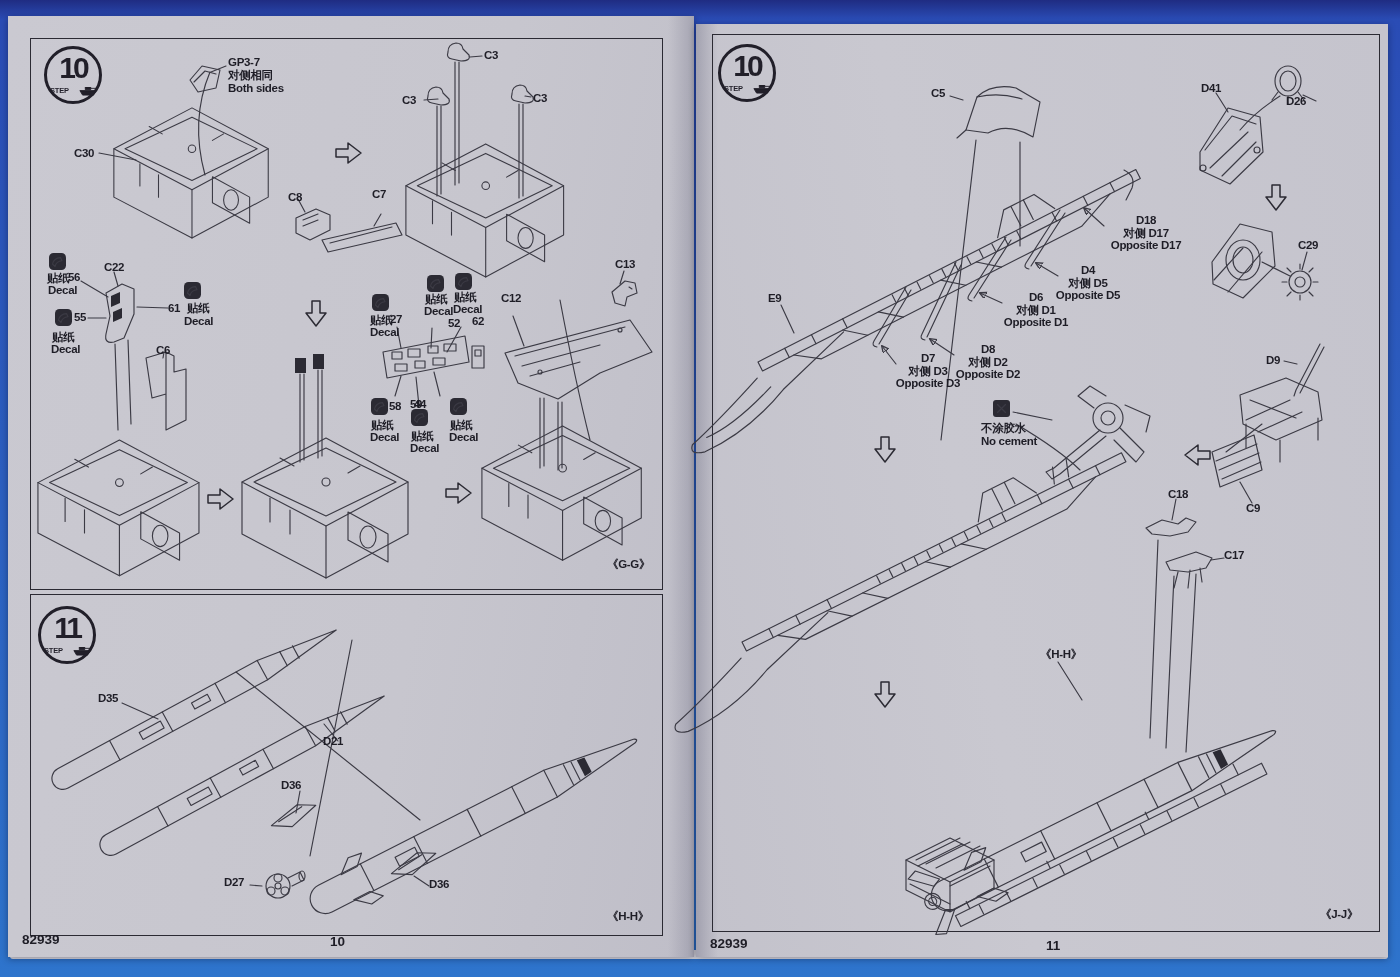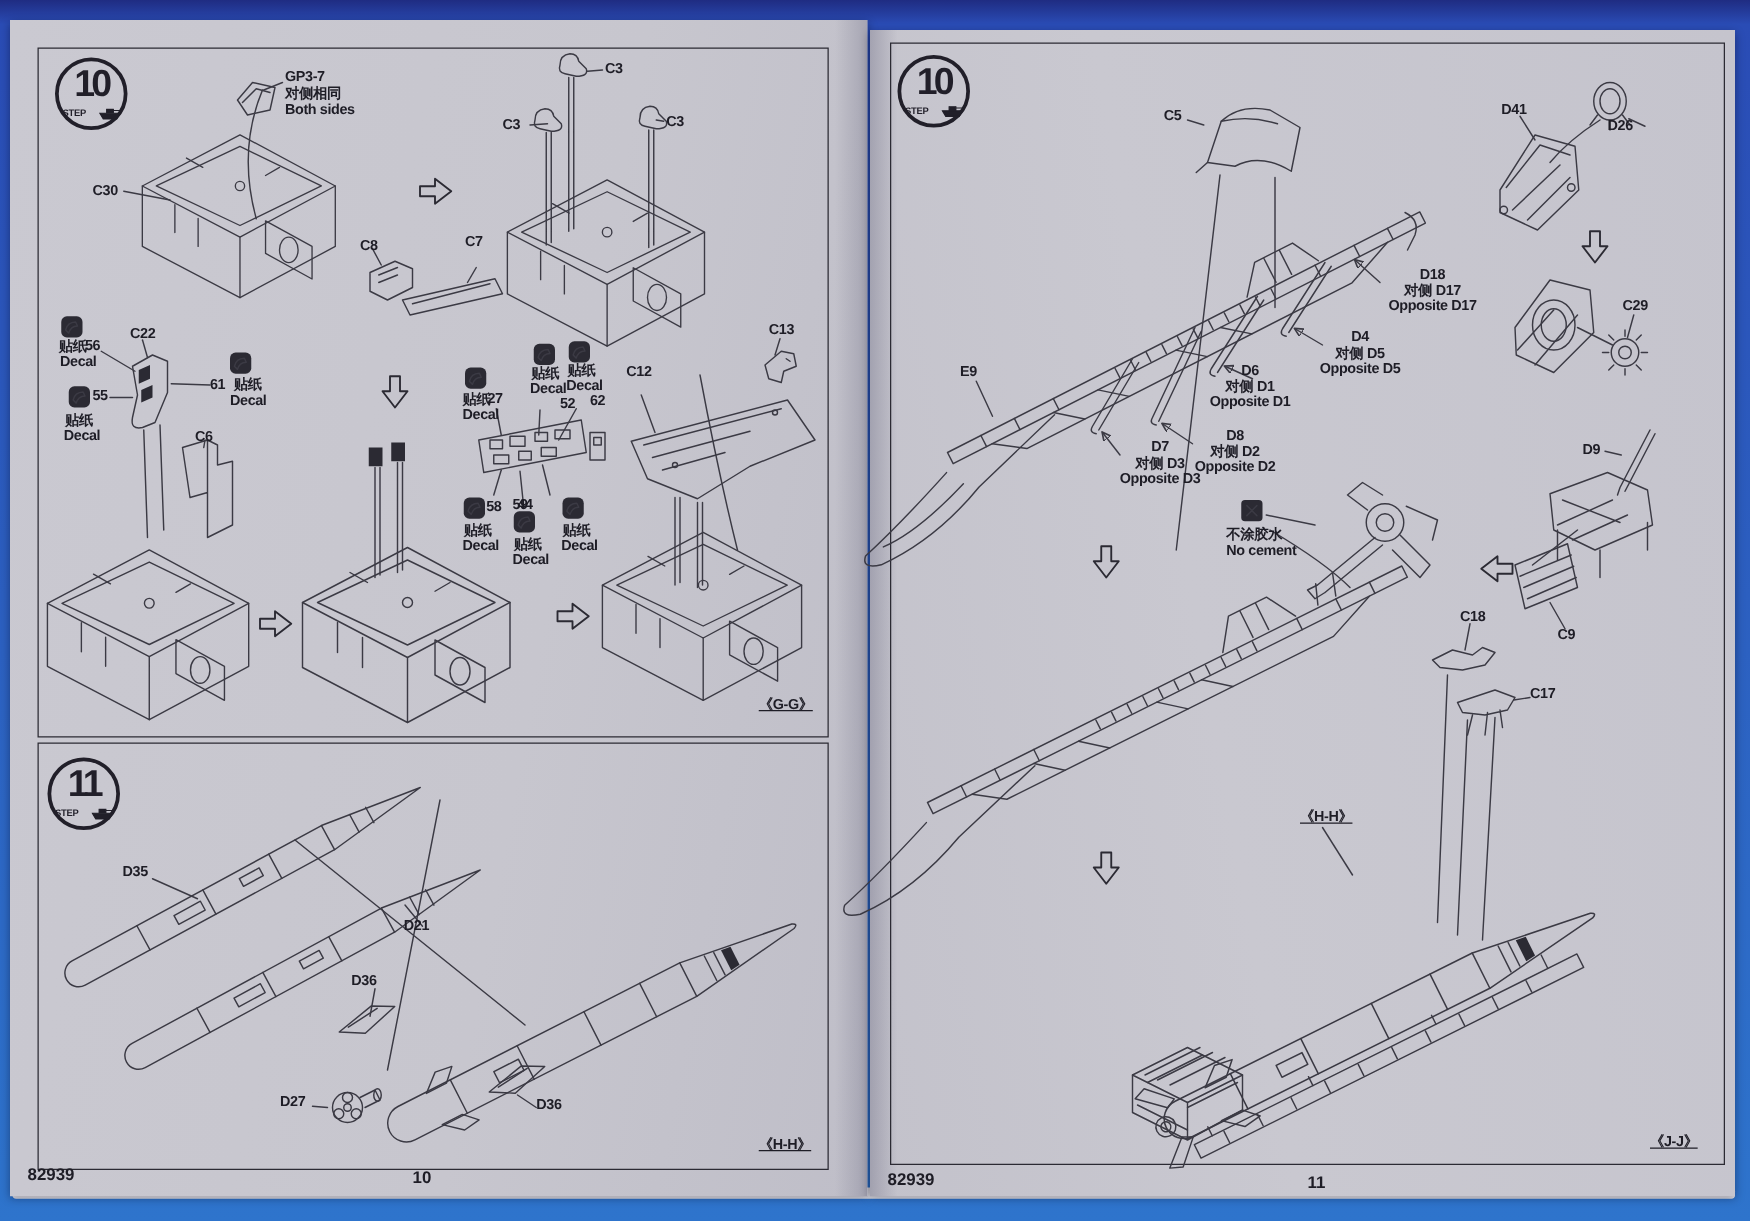--- a/index.html
+++ b/index.html
@@ -15,21 +15,21 @@
   .page.left::after{content:"";position:absolute;right:0;top:0;bottom:0;width:26px;
     background:linear-gradient(90deg,rgba(60,60,90,0),rgba(60,60,90,.22));}
   .page.right::before{content:"";position:absolute;left:0;top:0;bottom:0;width:22px;
     background:linear-gradient(90deg,rgba(60,60,90,.25),rgba(60,60,90,0));}
   .frame{position:absolute;border:1.6px solid #2b2a33;}
   .lbl{position:absolute;font-weight:bold;font-size:11.5px;line-height:12px;
     color:#1e1d26;white-space:nowrap;letter-spacing:-0.3px;}
   .note{line-height:13px;}
   .ctr{text-align:center;width:88px;line-height:12.5px;}
   .ft{font-size:13.5px;letter-spacing:0;}
-  .vw{font-size:11.5px;text-decoration:underline;}
+  .vw{font-size:11.5px;}
   svg.art{position:absolute;left:0;top:0;}
   .art path,.art line,.art ellipse,.art circle,.art rect{stroke:#3b3a44;stroke-width:1.15;fill:none;
     stroke-linejoin:round;stroke-linecap:round;}
   .art .dark{fill:#2b2a33;stroke:none;}
   .art .arr{fill:#c6c5cd;stroke:#2b2a33;stroke-width:1.5;}
   .badge{position:absolute;width:52px;height:52px;border:3.5px solid #211f29;border-radius:50%;color:#211f29;}
   .badge .num{position:absolute;left:0;right:0;top:2px;text-align:center;font-weight:bold;
     font-size:30px;letter-spacing:-3px;}
   .badge .stp{position:absolute;left:3px;bottom:6px;font-size:7.5px;font-weight:bold;letter-spacing:-0.2px;}
   .badge svg{position:absolute;right:2px;bottom:5px;}
@@ -375,21 +375,21 @@
   <div class="lbl note ctr" style="left:1102px;top:214px">
     <div>D18</div>
     <div>对侧 D17</div>
     <div>Opposite D17</div>
   </div>
   <div class="lbl note ctr" style="left:1044px;top:264px">
     <div>D4</div>
     <div>对侧 D5</div>
     <div>Opposite D5</div>
   </div>
-  <div class="lbl note ctr" style="left:956px;top:291px">
+  <div class="lbl note ctr" style="left:992px;top:291px">
     <div>D6</div>
     <div>对侧 D1</div>
     <div>Opposite D1</div>
   </div>
   <div class="lbl note ctr" style="left:944px;top:343px">
     <div>D8</div>
     <div>对侧 D2</div>
     <div>Opposite D2</div>
   </div>
   <div class="lbl note ctr" style="left:884px;top:352px">

